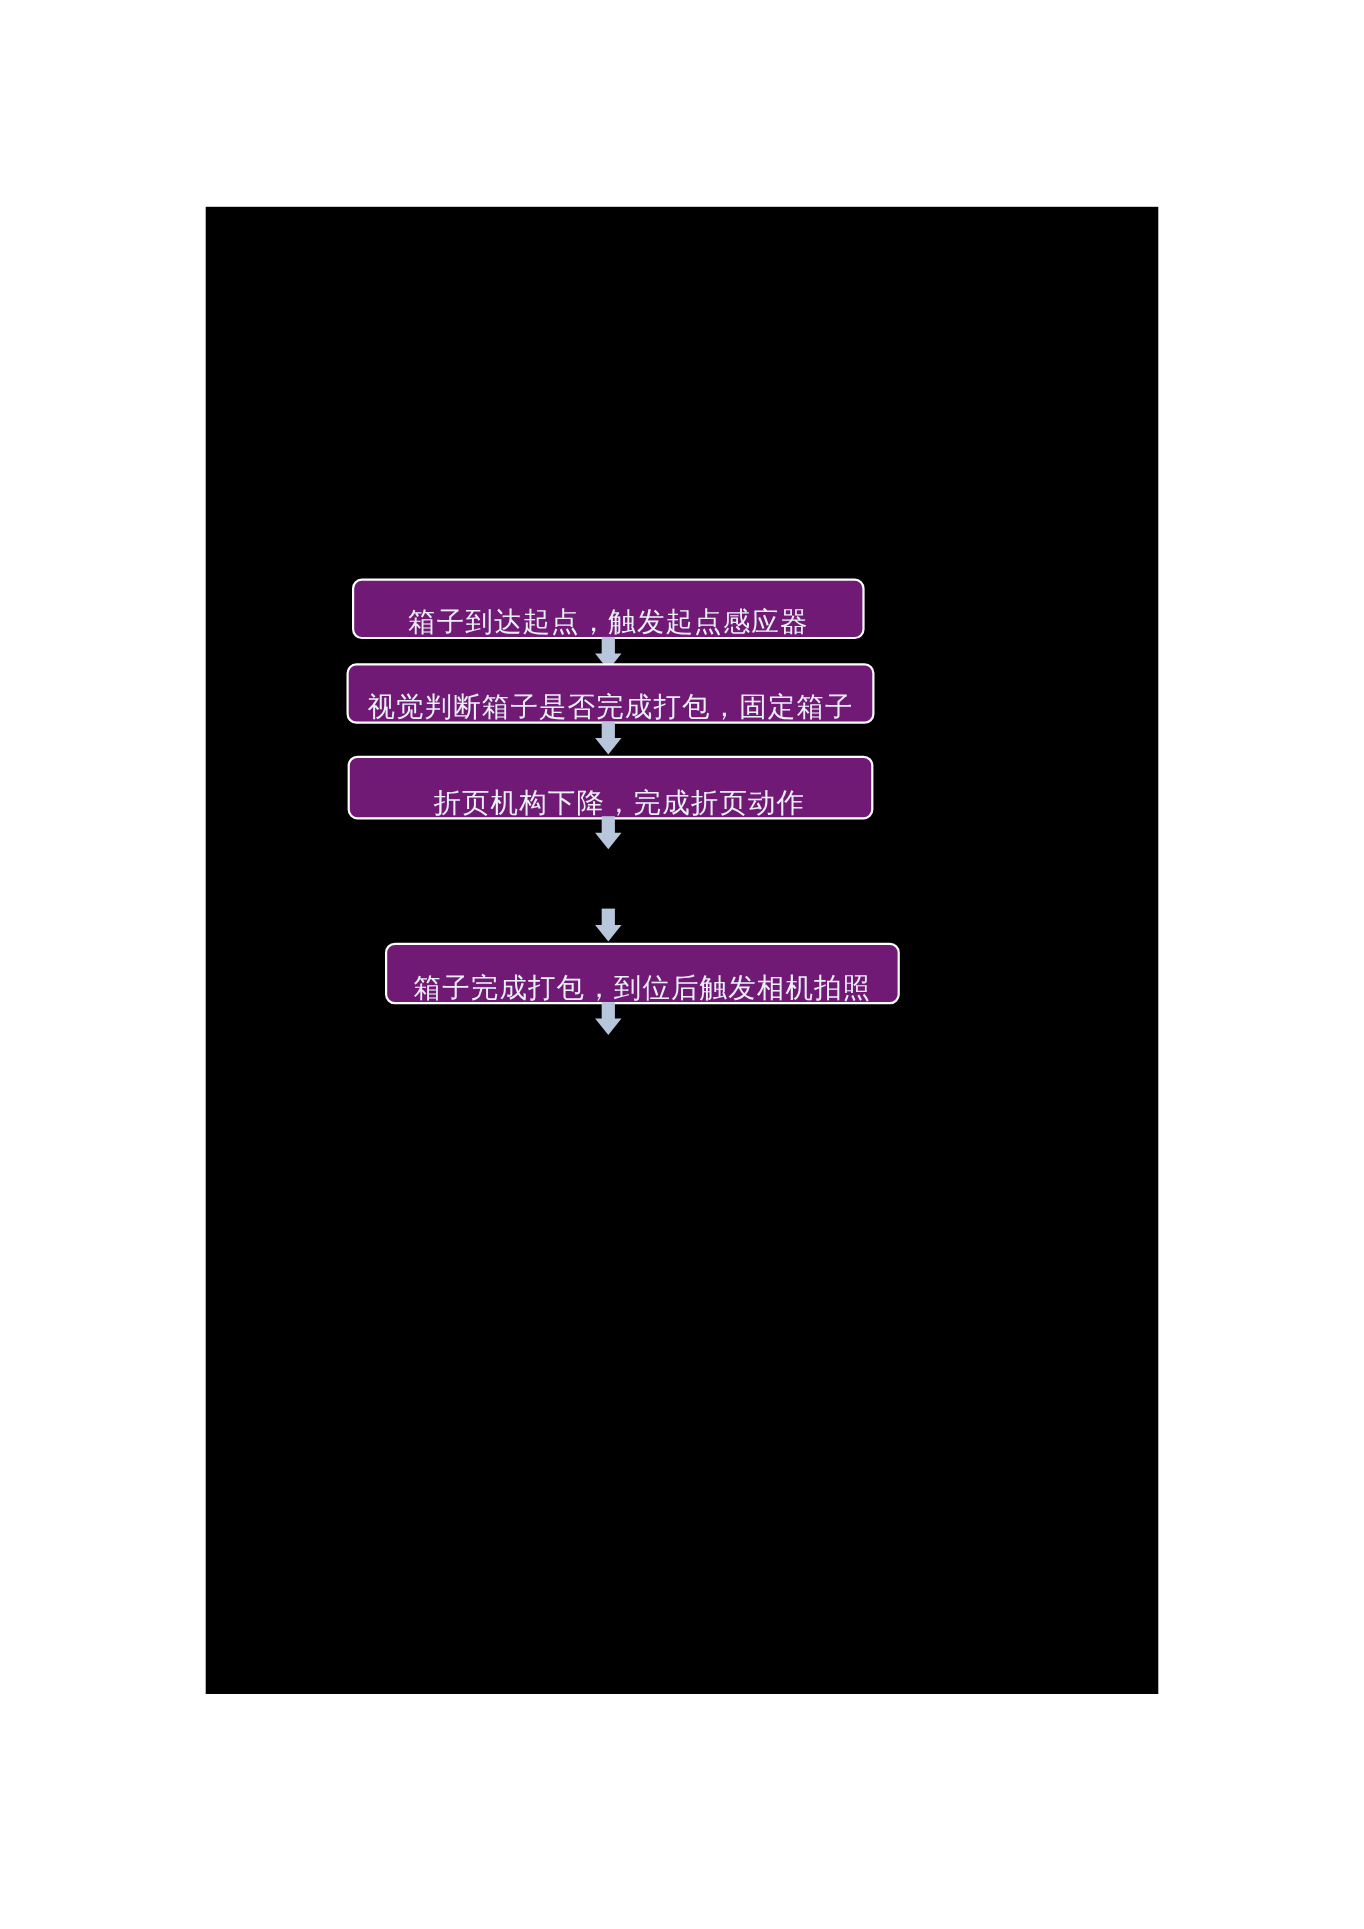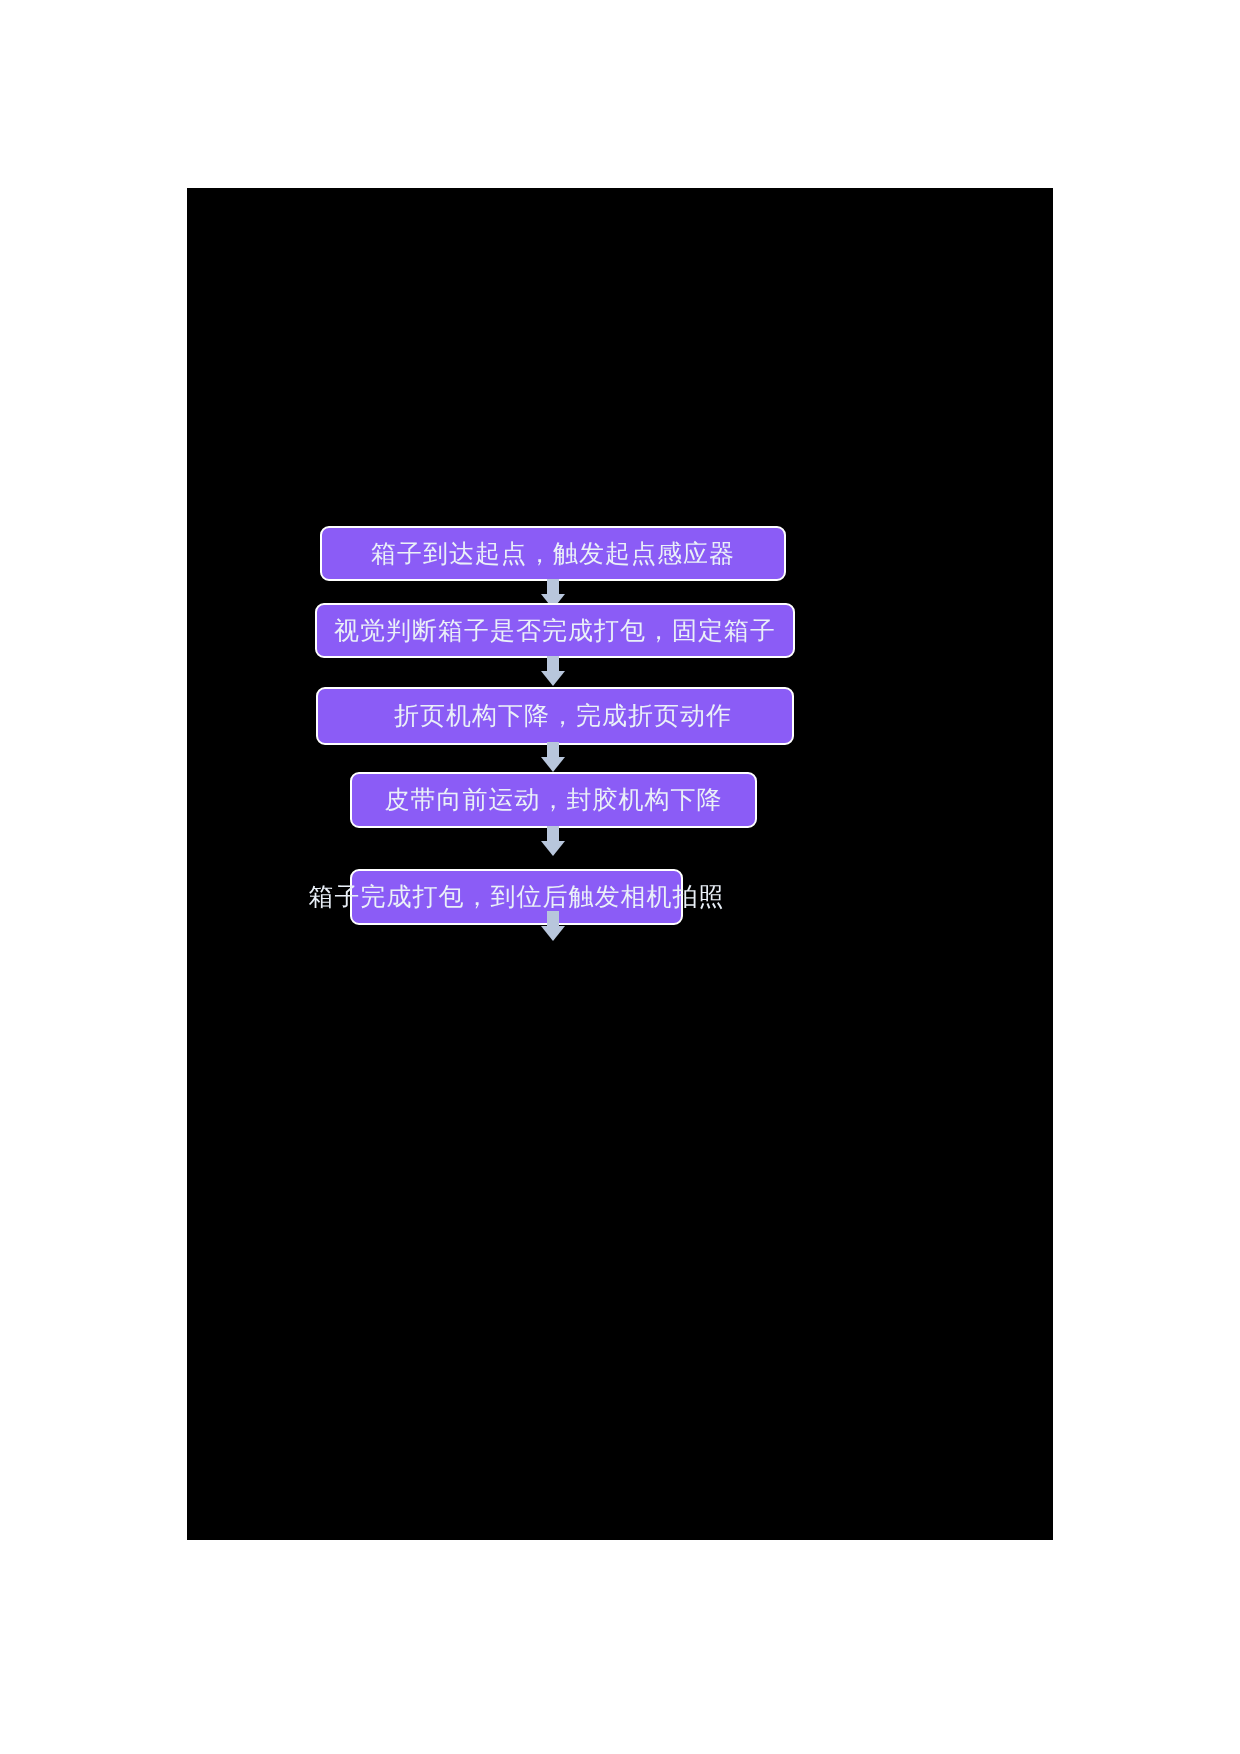--- a/index.html
+++ b/index.html
@@ -30,25 +30,25 @@
     position: absolute;
     left: 0;
     top: 0;
     width: 866px;
     height: 1352px;
   }
 
   .flow-node {
     position: absolute;
     box-sizing: border-box;
-    background: #8b5cf6;
+    background: #701a75;
     border: 2px solid #FFFFFF;
     border-radius: 9px;
     display: flex;
-    align-items: center;
+    align-items: flex-end;
     justify-content: center;
     box-shadow: 2px 2px 3px rgba(0,0,0,0.45);
   }
   .flow-node .node-label {
     color: #EAF0F8;
     font-size: 25px;
     line-height: 1.1;
     letter-spacing: 1px;
     white-space: nowrap;
     font-family: "DejaVu Sans", "Liberation Sans", sans-serif;
@@ -77,21 +77,21 @@
     border-left: 12px solid transparent;
     border-right: 12px solid transparent;
     border-top: 15px solid #B8C6DC;
   }
 
   
   #node-0 { left: 133px; top: 338px; width: 466px; height: 55px; }
   #node-1 { left: 128px; top: 415px; width: 480px; height: 55px; }
   #node-2 { left: 129px; top: 499px; width: 478px; height: 58px; padding-left: 16px; }
   #node-3 { left: 163px; top: 584px; width: 407px; height: 56px; }
-  #node-4 { left: 163px; top: 669px; width: 333px; height: 56px; margin-top: 12px; }
+  #node-4 { left: 163px; top: 669px; width: 468px; height: 56px; }
   #node-5 { left: 163px; top: 752px; width: 404px; height: 56px; }
 
   #arrow-0 { left: 354px; top: 391px; }
   #arrow-1 { left: 354px; top: 468px; }
   #arrow-2 { left: 354px; top: 554px; }
   #arrow-3 { left: 354px; top: 638px; }
   #arrow-4 { left: 354px; top: 723px; }
 </style>
 </head>
 <body>
@@ -120,23 +120,20 @@
 
     <div class="flow-node" id="node-2">
       <span class="node-label">折页机构下降，完成折页动作</span>
     </div>
 
     <div class="flow-arrow" id="arrow-2">
       <span class="arrow-shaft"></span>
       <span class="arrow-head"></span>
     </div>
 
-    <div class="flow-node" id="node-3">
-      <span class="node-label">皮带向前运动，封胶机构下降</span>
-    </div>
 
     <div class="flow-arrow" id="arrow-3">
       <span class="arrow-shaft"></span>
       <span class="arrow-head"></span>
     </div>
 
     <div class="flow-node" id="node-4">
       <span class="node-label">箱子完成打包，到位后触发相机拍照</span>
     </div>
 

